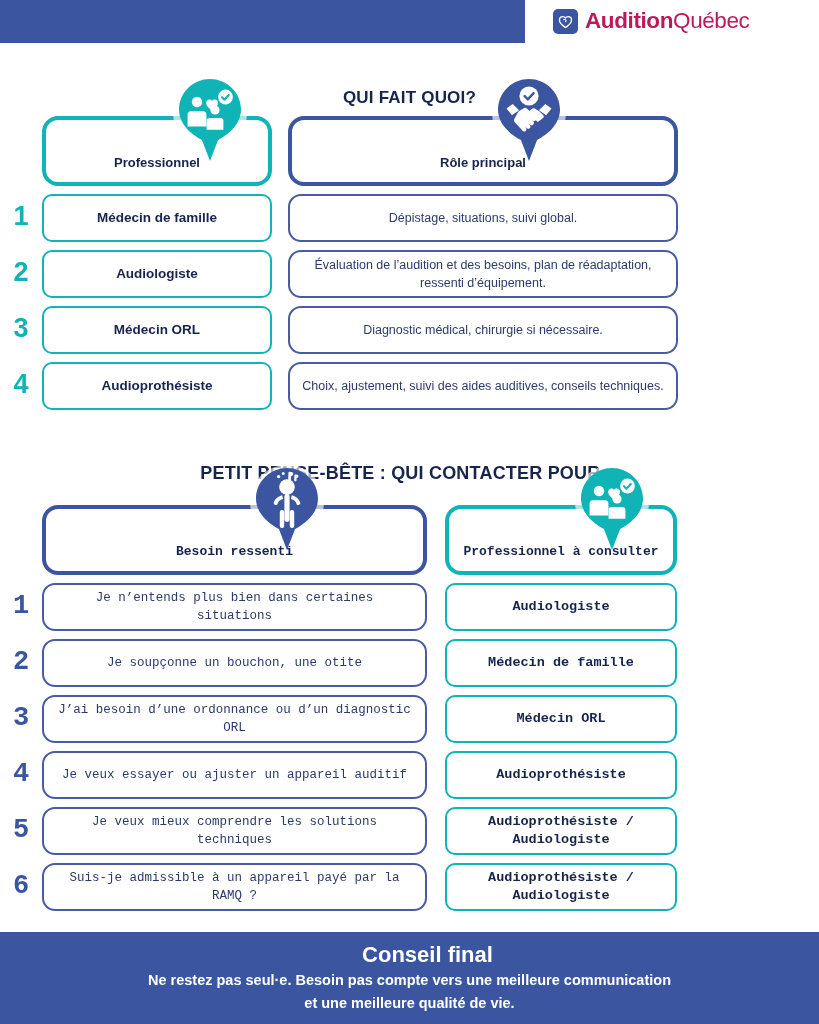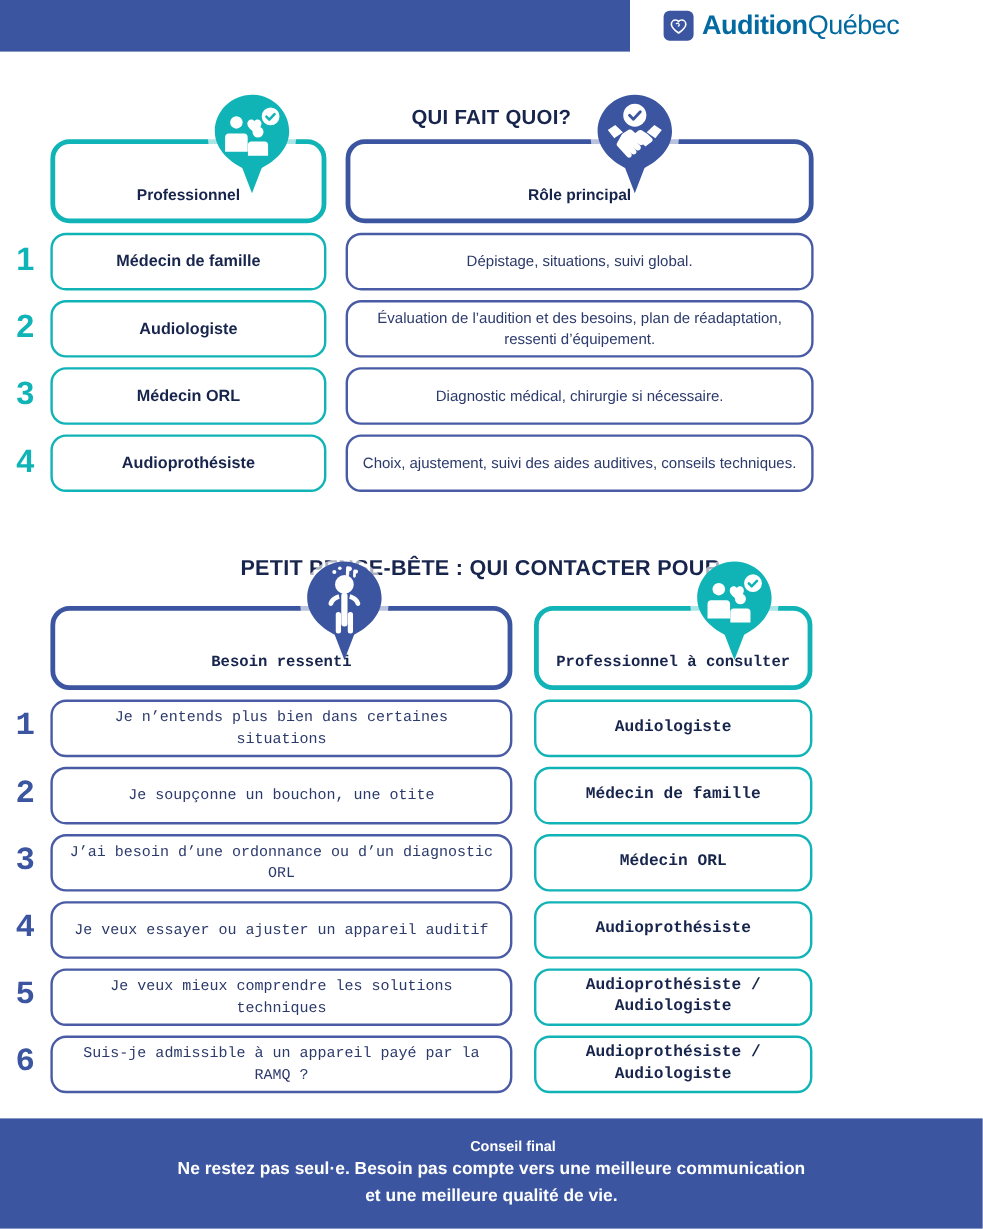--- a/index.html
+++ b/index.html
@@ -36,21 +36,21 @@
   .brand-mark {
     width: 25px; height: 25px;
     background: #3B55A0;
     border-radius: 5px;
     display: flex;
     align-items: center;
     justify-content: center;
   }
   .brand-text {
     font-size: 22.5px;
-    color: #0369a1;
+    color: #be185d;
     letter-spacing: -0.4px;
     white-space: nowrap;
   }
   .brand-text .b-bold { font-weight: bold; }
   .brand-text .b-light { font-weight: normal; }
 
   
   .section-title {
     position: absolute;
     width: 819px;
@@ -111,21 +111,21 @@
     padding-bottom: 12px;
   }
   .cell.hdr.teal { border-color: #10B4B7; }
   .cell.hdr.blue { border-color: #3B55A0; }
 
   
   .cell.body {
     border-width: 2px;
     border-style: solid;
   }
-  .cell.body.teal { border-color: #10B4B7; }
+  .cell.body.teal { border-color: #10B4B7; border-radius: 10px; }
   .cell.body.blue { border-color: #4A5BA5; }
 
   .cell .strong {
     font-weight: bold;
     color: #17244C;
     font-size: 13.5px;
     line-height: 1.35;
   }
   .cell .plain {
     font-weight: normal;
@@ -167,21 +167,21 @@
     width: 819px; height: 92px;
     background: #3B55A0;
     color: #ffffff;
     display: flex;
     flex-direction: column;
     align-items: center;
     justify-content: center;
     gap: 2px;
     text-align: center;
   }
-  .footer-title { font-size: 12px; font-weight: bold; margin-left: 36px; }
+  .footer-title { font-size: 22px; font-weight: bold; margin-left: 36px; }
   .footer-line  { font-size: 14.5px; font-weight: bold; line-height: 1.45; }
 </style>
 </head>
 <body>
 
 <div id="page">
 
   <div class="header-band"></div>
 
   <div class="brand">

